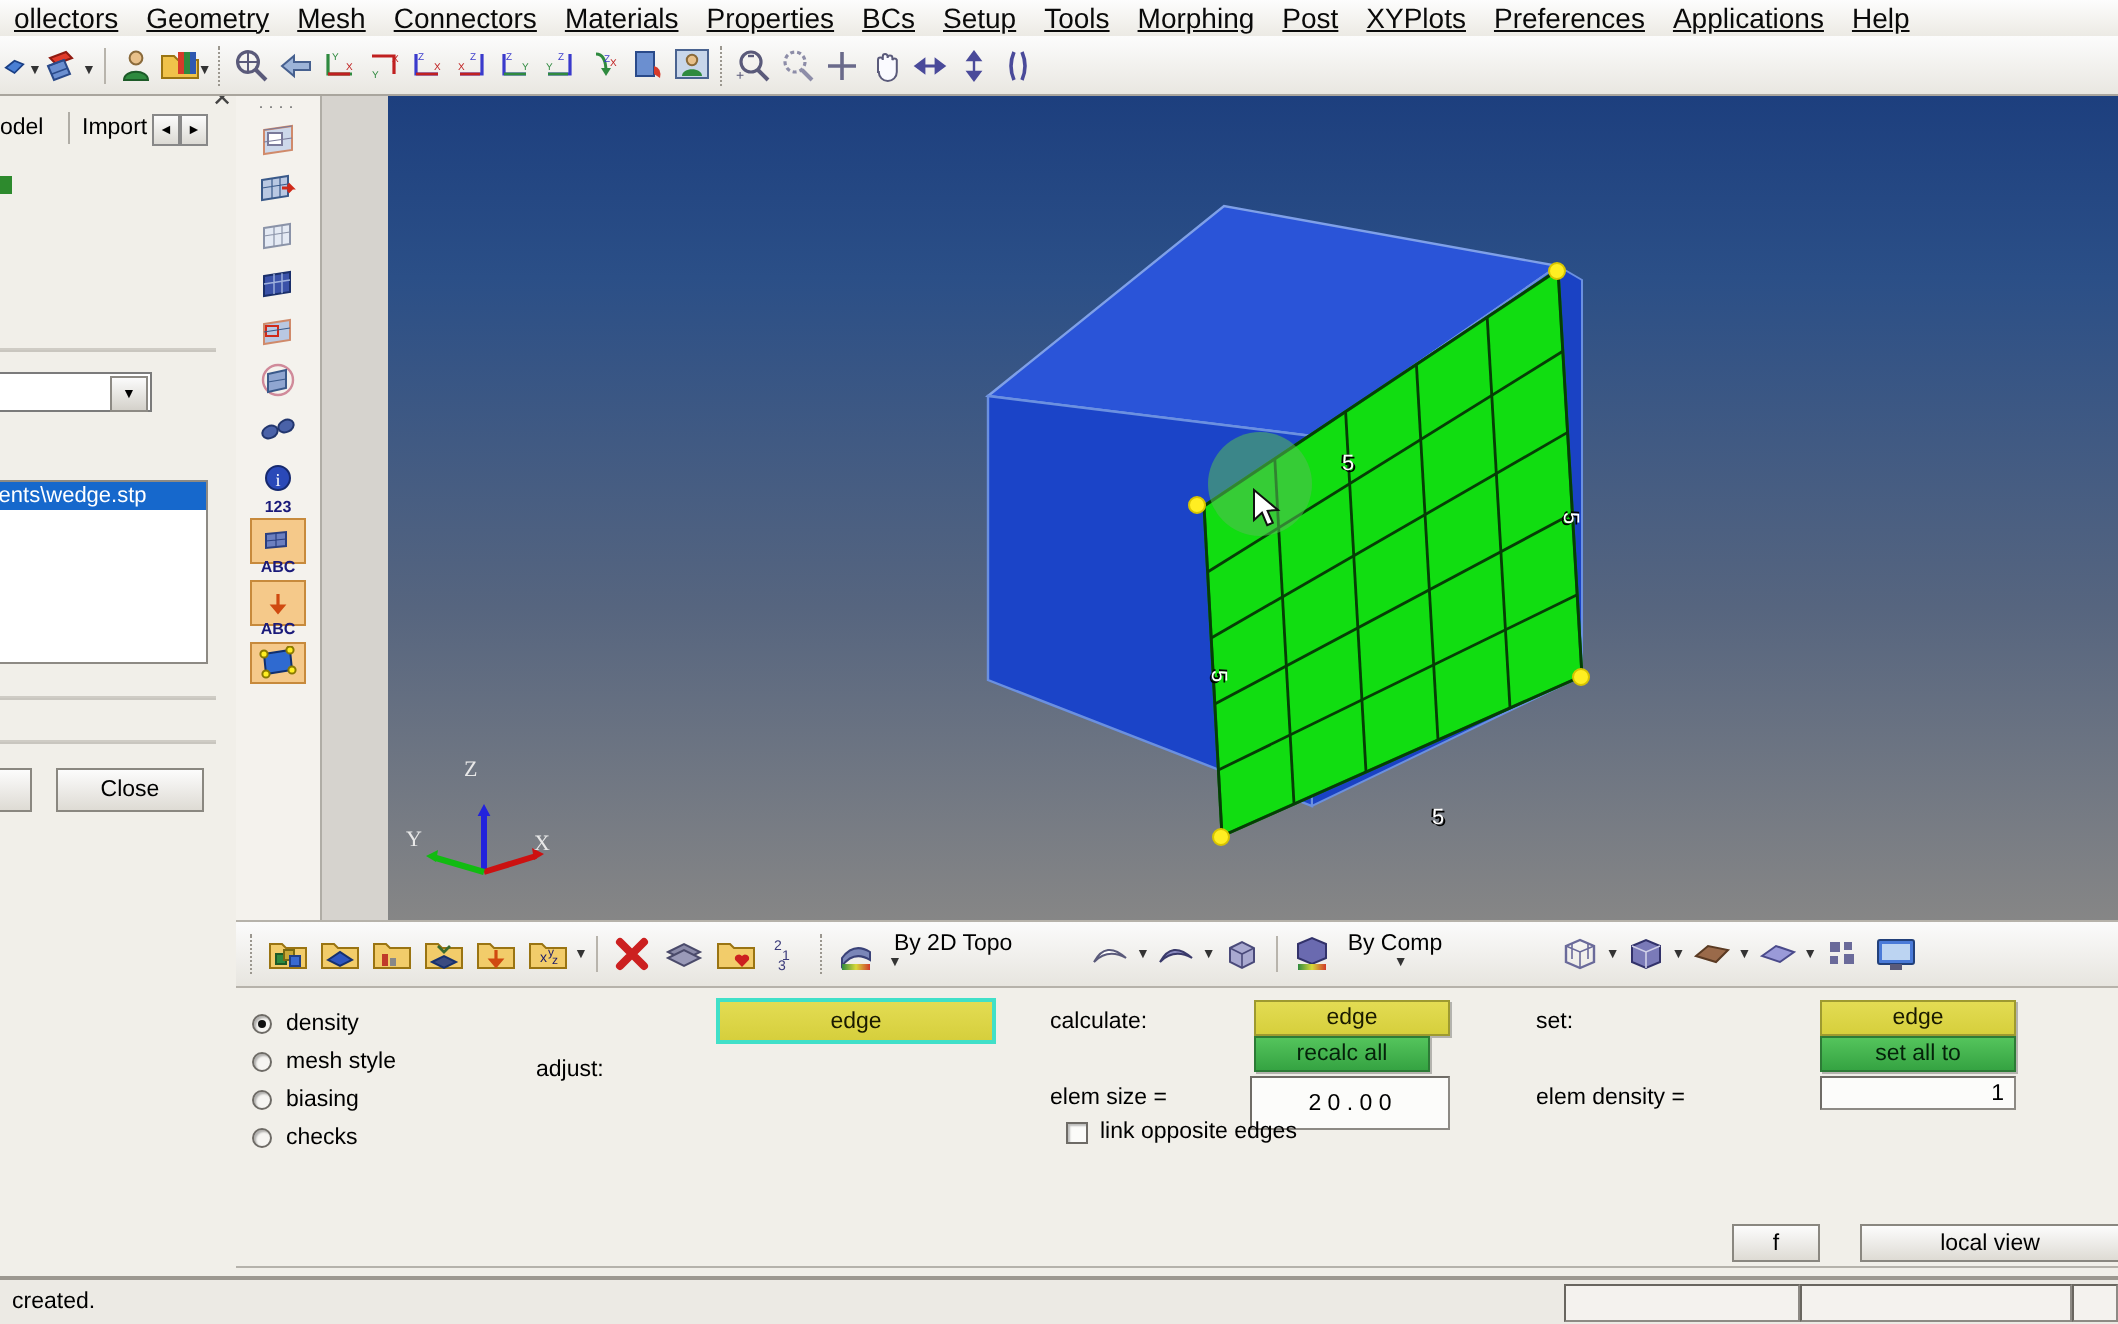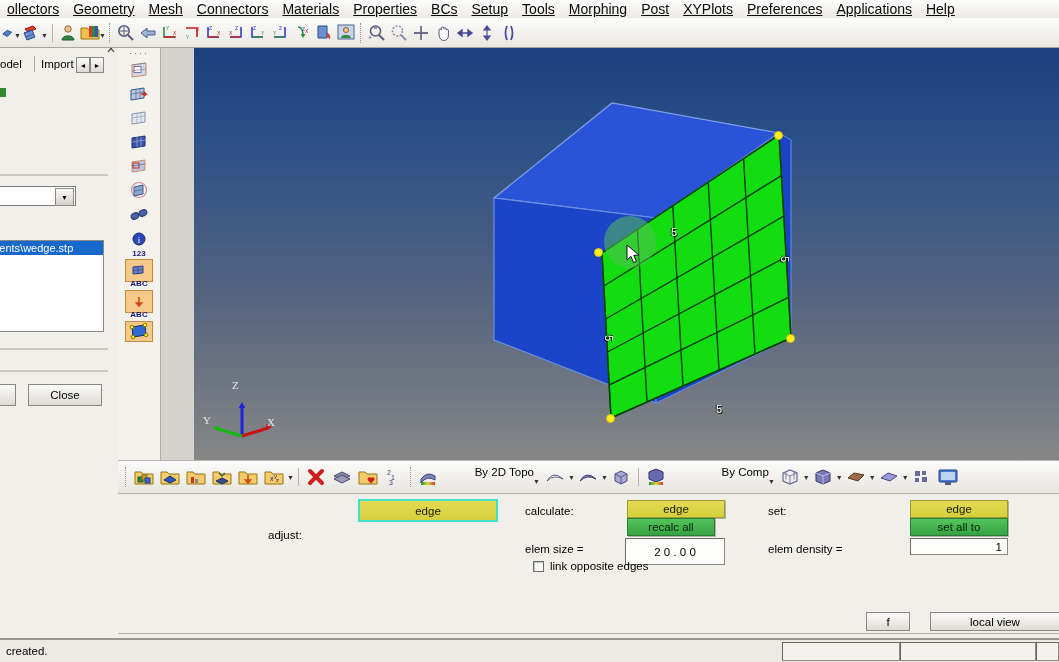--- a/index.html
+++ b/index.html
@@ -73,21 +73,21 @@
   .node{position:absolute;width:9px;height:9px;border-radius:50%;background:#ffee22;
     border:1px solid #d8c400;box-sizing:border-box;}
   .cursor-glow{position:absolute;width:52px;height:52px;border-radius:50%;
     background:rgba(86,190,86,.55);}
 
   
   .btoolbar{position:absolute;left:118px;top:460px;width:941px;height:34px;
     background:linear-gradient(#fbfbfb,#e7e5df);border-top:1px solid #b6b2aa;
     border-bottom:1px solid #b6b2aa;display:flex;align-items:center;padding-left:4px;box-sizing:border-box;}
   .bt-btn{width:26px;height:26px;display:flex;align-items:center;justify-content:center;}
-  .bt-combo{display:flex;align-items:flex-end;height:22px;padding:0 2px;min-width:96px;flex-direction:column;}
+  .bt-combo{display:flex;align-items:flex-start;height:22px;padding:0 2px;min-width:96px;flex-direction:column;}
   .bt-combo-lbl{font-size:11.5px;padding:0 6px 0 3px;white-space:nowrap;}
   .bt-caret{font-size:7px;color:#333;}
 
   
   .parampanel{position:absolute;left:118px;top:494px;width:941px;height:116px;background:#f1efe9;}
   .radio-row{display:flex;align-items:center;height:19px;}
   .radio{width:10px;height:10px;border-radius:50%;border:1px solid #6e6b66;
     background:#f6f5f2;box-sizing:border-box;position:relative;margin-right:7px;
     box-shadow:inset 1px 1px 1px rgba(0,0,0,.28);}
   .radio.on::after{content:"";position:absolute;left:2px;top:2px;width:4px;height:4px;
@@ -645,20 +645,38 @@
       <svg width="22" height="20" viewBox="0 0 22 20">
         <rect x="2" y="3" width="18" height="12" rx="1" fill="#4a7ad8" stroke="#22407a"></rect>
         <rect x="4" y="5" width="14" height="8" fill="#bcd4f2"></rect>
         <rect x="8" y="15" width="6" height="3" fill="#5a5a7a"></rect>
       </svg>
     </div>
   </div>
 
   <div class="parampanel">
 
+    <div style="position:absolute;left:8px;top:8px;">
+      <div class="radio-row">
+        <span class="radio on"></span>
+        <span class="p-lbl">density</span>
+      </div>
+      <div class="radio-row">
+        <span class="radio"></span>
+        <span class="p-lbl">mesh style</span>
+      </div>
+      <div class="radio-row">
+        <span class="radio"></span>
+        <span class="p-lbl">biasing</span>
+      </div>
+      <div class="radio-row">
+        <span class="radio"></span>
+        <span class="p-lbl">checks</span>
+      </div>
+    </div>
 
     <div class="p-lbl" style="position:absolute;left:150px;top:11px;margin-top:24px;">adjust:</div>
     <div class="ybtn sel" style="position:absolute;left:241px;top:6px;width:138px;height:21px;">edge</div>
 
     <div class="p-lbl" style="position:absolute;left:407px;top:11px;">calculate:</div>
     <div class="ybtn" style="position:absolute;left:509px;top:6px;width:98px;height:18px;">edge</div>
     <div class="gbtn" style="position:absolute;left:509px;top:24px;width:88px;height:18px;">recalc all</div>
 
     <div class="p-lbl" style="position:absolute;left:407px;top:49px;">elem size =</div>
     <div class="field" style="position:absolute;left:507px;top:44px;width:100px;height:27px;justify-content:center;">2 0 . 0 0</div>

